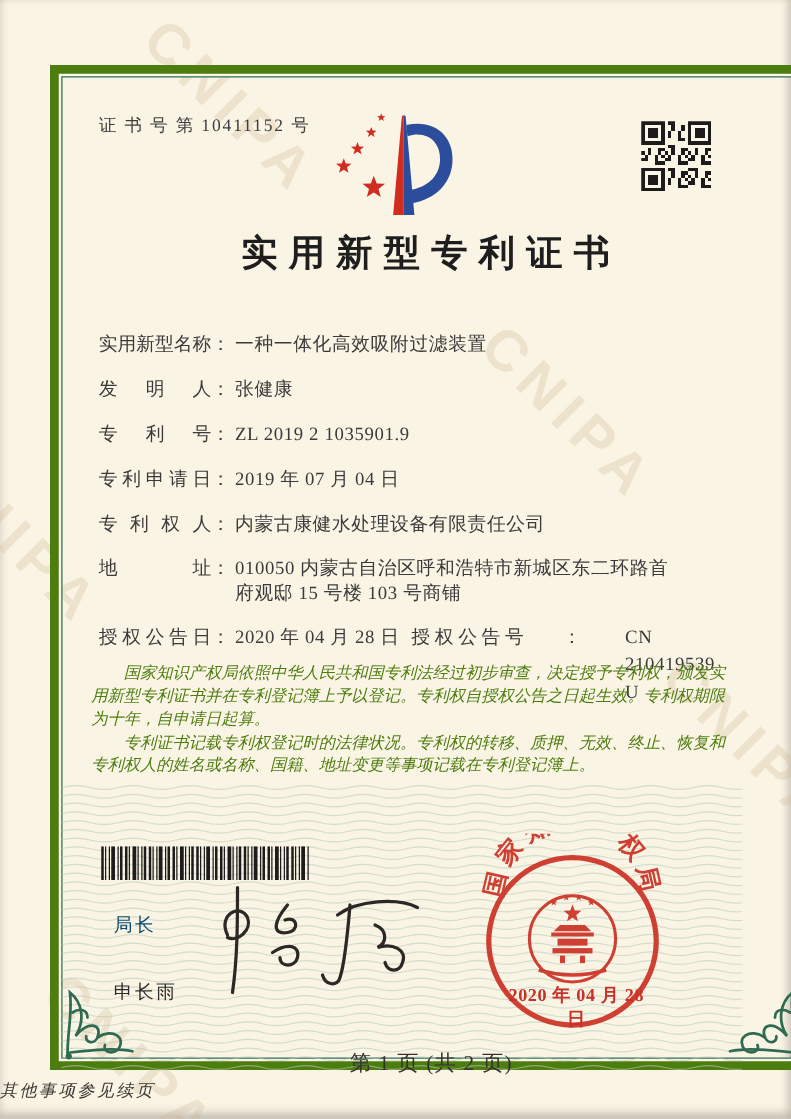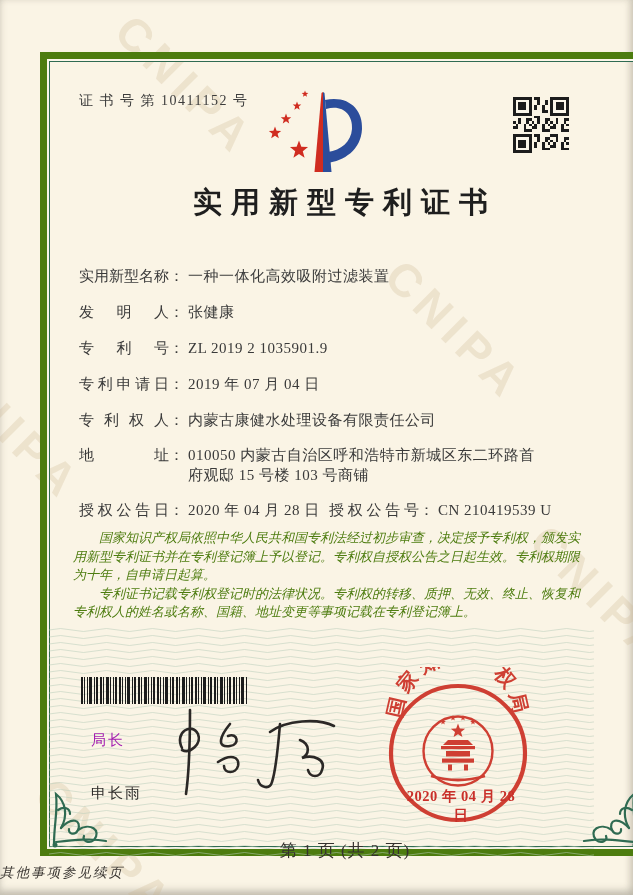--- a/index.html
+++ b/index.html
@@ -29,27 +29,27 @@
   .qr{position:absolute;left:466px;top:38px;}
   .title{position:absolute;left:0;top:124px;width:100%;margin:0;text-align:center;
     font-size:29px;font-weight:bold;letter-spacing:9px;color:#1e1e1e;}
   .fields{position:absolute;left:32px;top:206px;width:505px;font-size:15px;color:#3a3a3a;}
   .row{display:flex;line-height:22px;margin-bottom:14px;position:relative;}
   .lbl{display:inline-block;width:90px;flex:none;text-align:justify;text-align-last:justify;}
   .colon{flex:none;margin-right:4px;}
   .val{flex:1;letter-spacing:.5px;}
   .row-address{line-height:20px;}
   .row-address .val{max-width:356px;}
-  .pair2{position:absolute;left:250px;top:0;display:flex;}
+  .pair2{position:absolute;left:250px;top:0;display:flex;gap:31px;}
   .pair2 .lbl{width:90px;}
   .paras{position:absolute;left:26px;top:470px;width:508px;font-size:13px;line-height:18.6px;
     color:#4d7c0f;font-style:italic;}
   .paras p{margin:0;text-indent:2em;}
   .barcode{position:absolute;left:33px;top:618px;}
-  .sig-title{position:absolute;left:44px;top:672px;font-size:15px;color:#a21caf;
+  .sig-title{position:absolute;left:44px;top:672px;font-size:15px;color:#0c4a6e;
     font-family:Liberation Mono, monospace;letter-spacing:2px;}
   .sig-name{position:absolute;left:44px;top:703px;font-size:15px;color:#2e2c2a;
     font-family:"Liberation Sans","DejaVu Sans",sans-serif;letter-spacing:2px;margin-top:22px;}
   .signature{position:absolute;left:105px;top:645px;}
   .seal{position:absolute;left:325px;top:608px;}
   .seal-date{position:absolute;left:352px;top:728px;width:124px;text-align:center;
     font-size:14.5px;font-weight:bold;color:#c9302a;letter-spacing:.5px;}
   .page-num{position:absolute;left:0;top:780px;width:100%;text-align:center;
     font-size:17px;color:#35322e;letter-spacing:1px;}
   .footer-note{position:absolute;left:0;top:864px;width:100%;

